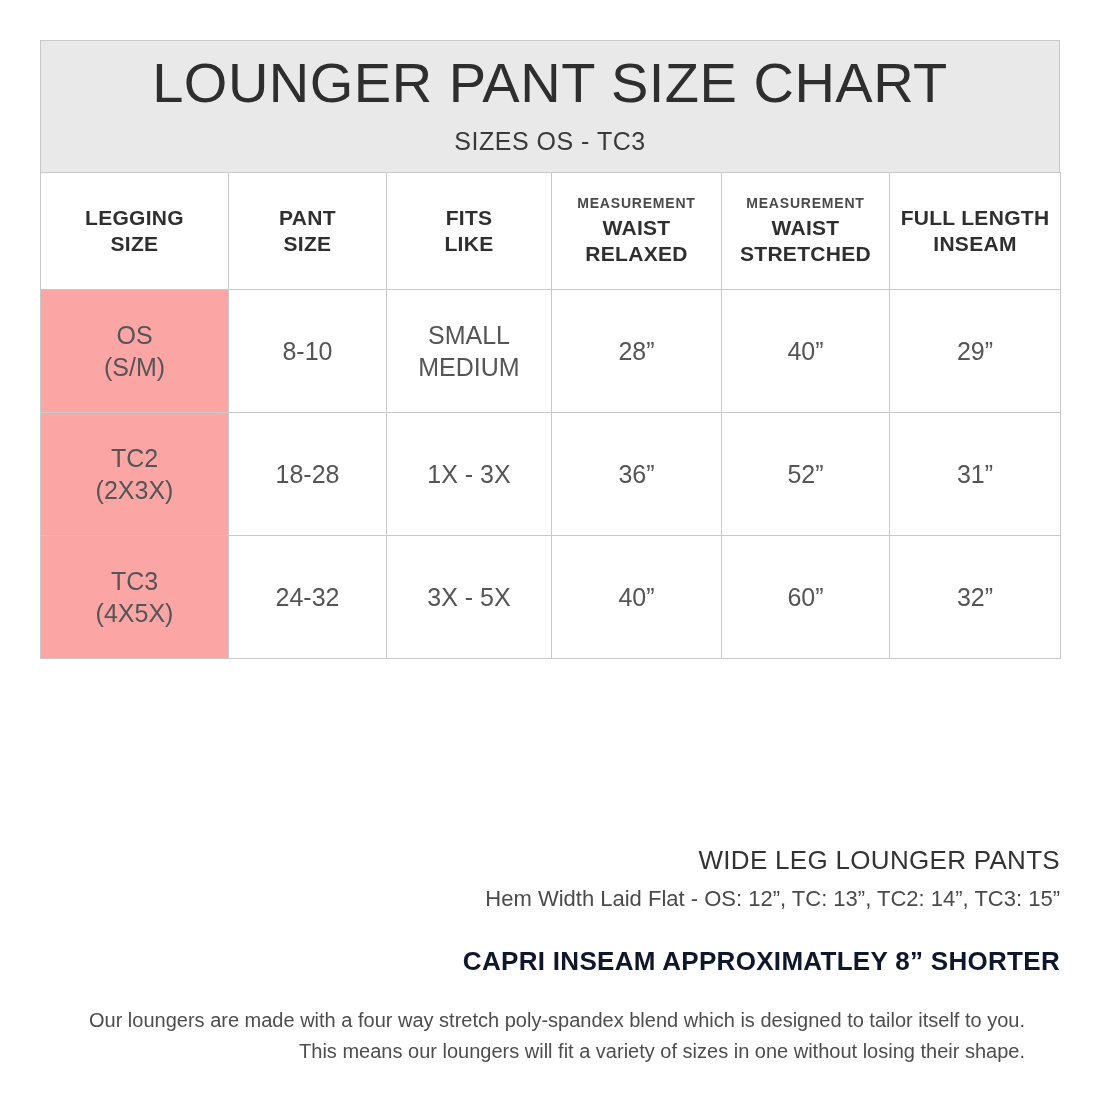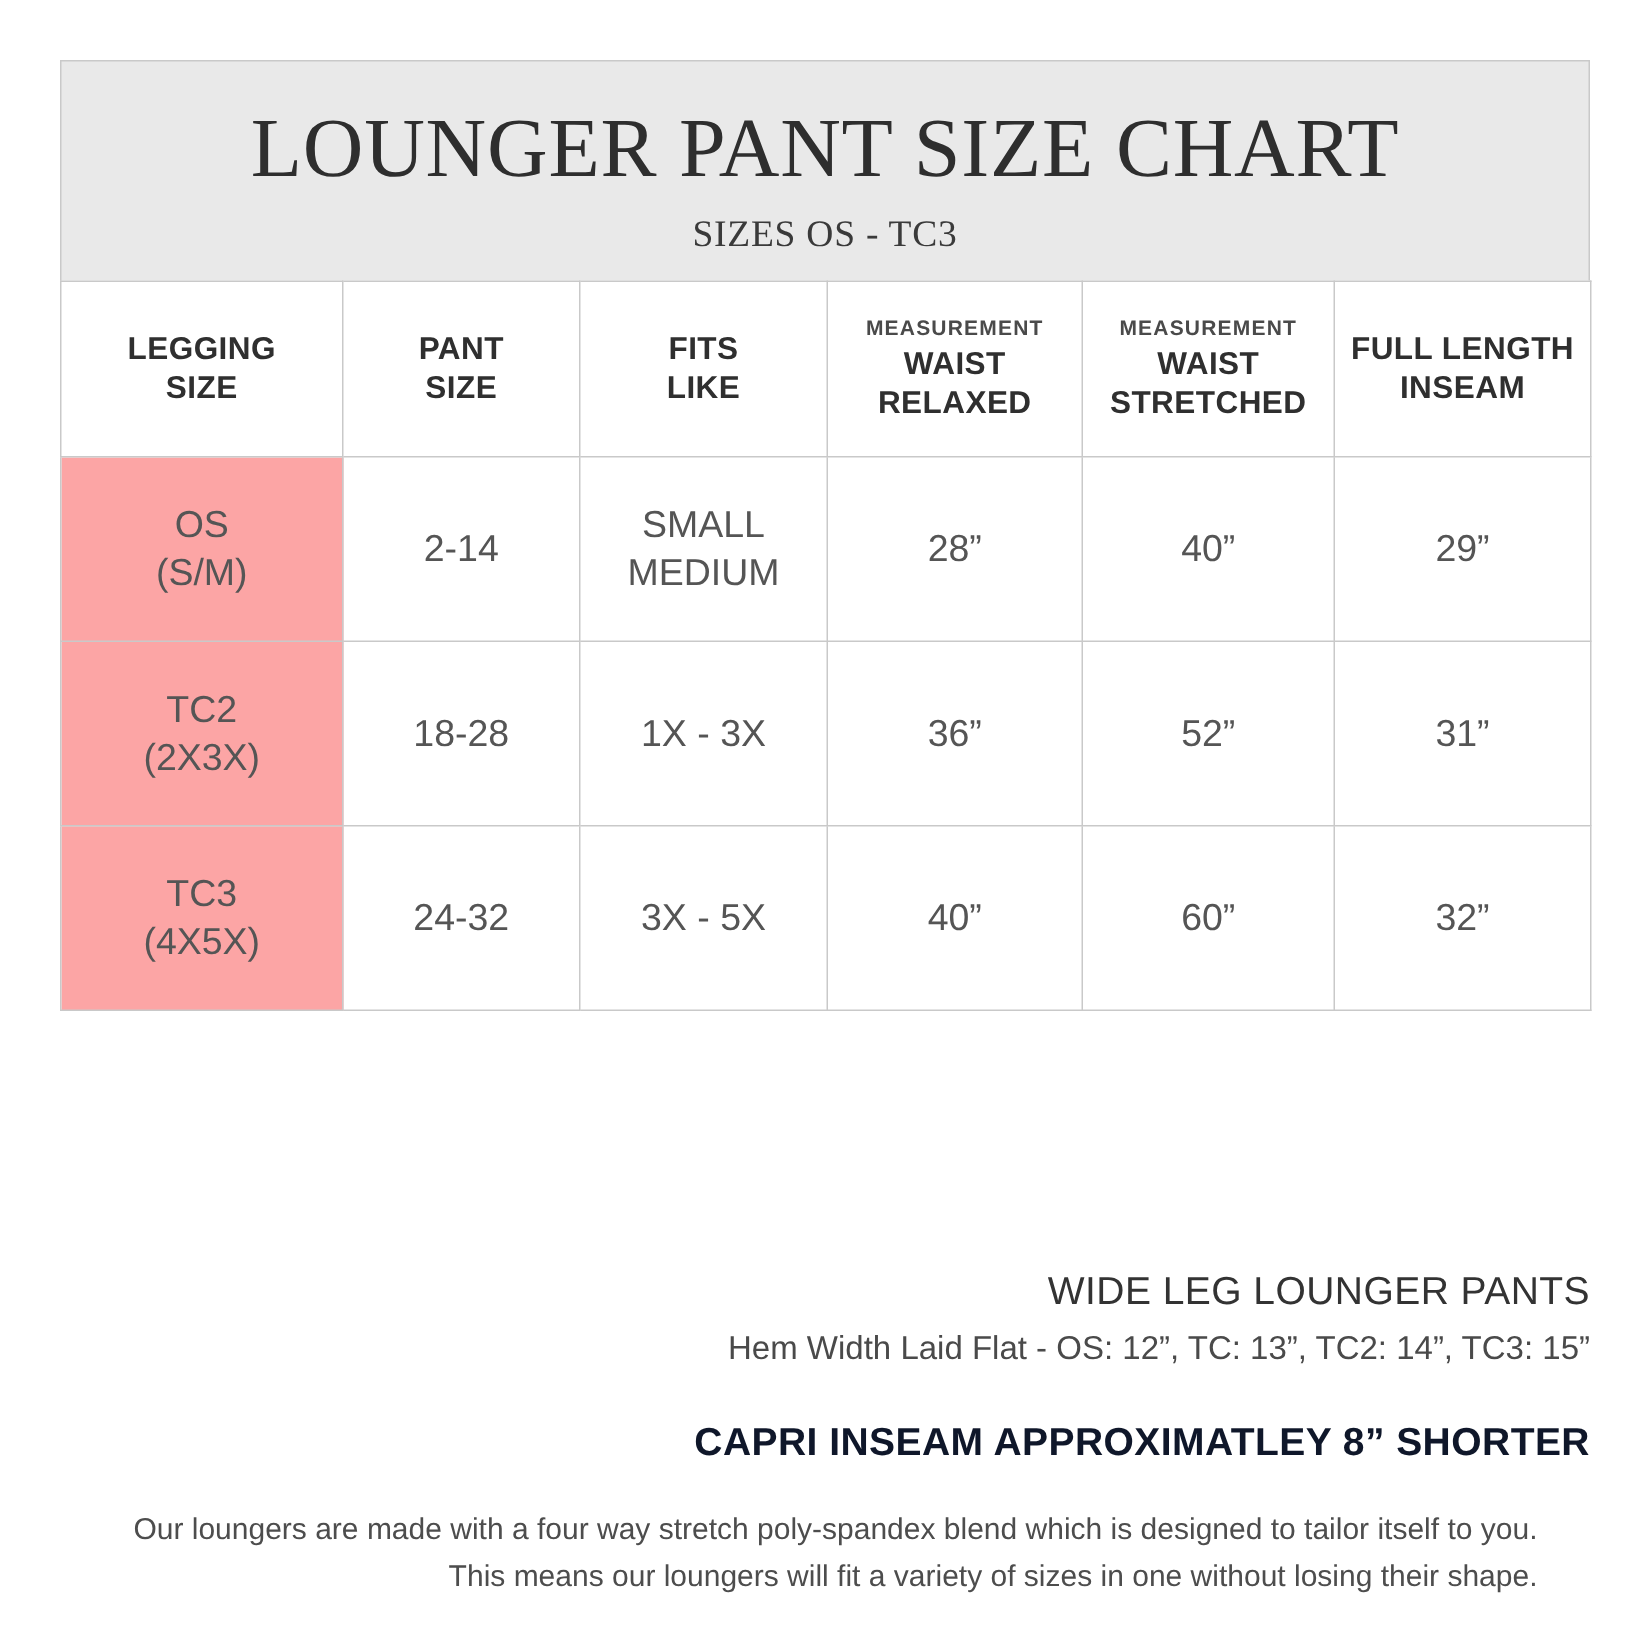--- a/index.html
+++ b/index.html
@@ -25,23 +25,22 @@
     left: 40px;
     top: 40px;
     width: 1020px;
   }
   
   .chart-header {
     background: #e9e9e9;
     border: 1px solid #c9c9c9;
     border-bottom: none;
     box-sizing: border-box;
-    padding: 28px 10px 16px 10px;
+    padding: 12px 10px 16px 10px;
     text-align: center;
-    font-family: Liberation Serif, serif;
   }
   .chart-title {
     font-size: 56px;
     font-weight: 300;
     letter-spacing: 0.5px;
     line-height: 1.08;
     color: #2e2e2e;
     margin: 0;
   }
   .chart-subtitle {
@@ -194,21 +193,21 @@
             <span class="hdr-line">INSEAM</span>
           </th>
         </tr>
       </thead>
       <tbody>
         <tr>
           <td class="cell-legging">
             <span class="sub">OS</span>
             <span class="sub">(S/M)</span>
           </td>
-          <td>2-14</td>
+          <td>8-10</td>
           <td>
             <span class="sub">SMALL</span>
             <span class="sub">MEDIUM</span>
           </td>
           <td>28”</td>
           <td>40”</td>
           <td>29”</td>
         </tr>
         <tr>
           <td class="cell-legging">

